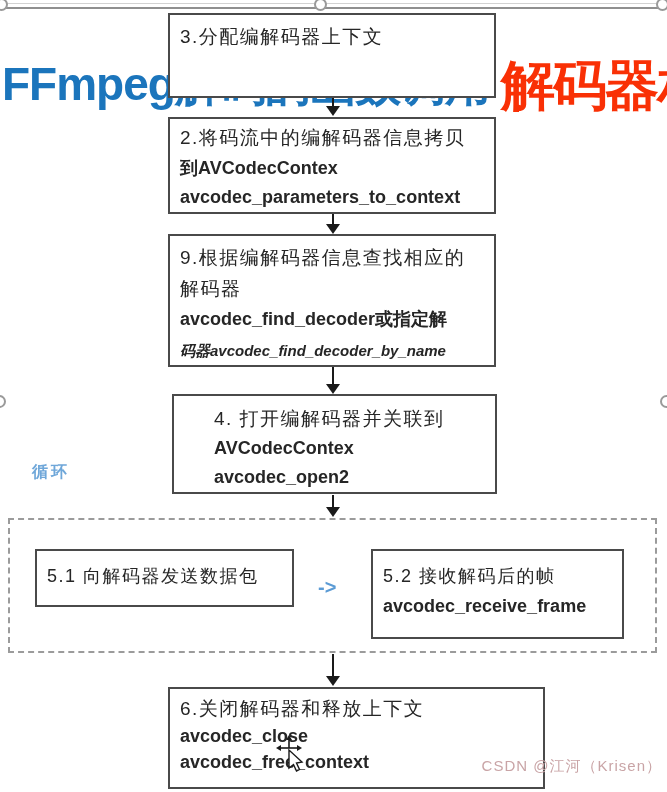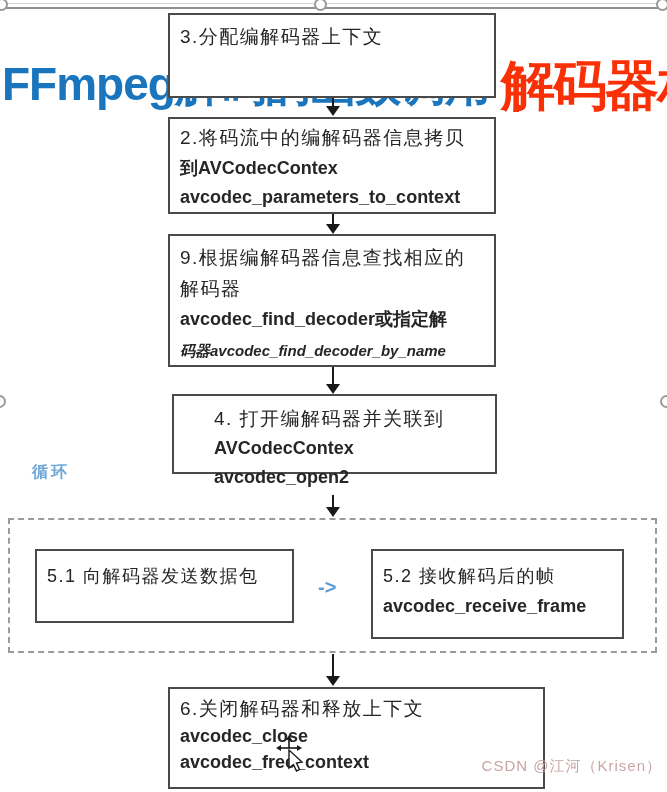--- a/index.html
+++ b/index.html
@@ -79,34 +79,34 @@
     <div class="zh" style="line-height:31px;">9.根据编解码器信息查找相应的</div>
     <div class="zh" style="line-height:31px;">解码器</div>
     <div class="mixed" style="line-height:31px;">avcodec_find_decoder或指定解</div>
     <div class="mixed-sm" style="line-height:31px;">码器avcodec_find_decoder_by_name</div>
   </div>
   <div class="abs varrow" style="left:326px;top:367px;height:27px;">
     <div class="shaft"></div>
       <div class="head"></div>
   </div>
 
-  <div class="abs fbox" style="left:172px;top:394px;width:325px;height:80px;padding-top:8px;padding-left:40px;">
+  <div class="abs fbox" style="left:172px;top:394px;width:325px;height:100px;padding-top:8px;padding-left:40px;">
     <div class="zh">4. 打开编解码器并关联到</div>
     <div class="code">AVCodecContex</div>
     <div class="code">avcodec_open2</div>
   </div>
   <div class="abs varrow" style="left:326px;top:495px;height:22px;">
     <div class="shaft"></div>
       <div class="head"></div>
   </div>
 
   <div class="abs loop-label">循环</div>
   <div class="abs loopbox" style="left:8px;top:518px;width:649px;height:135px;"></div>
 
-  <div class="abs fbox" style="left:35px;top:549px;width:259px;height:74px;padding-top:9px;">
+  <div class="abs fbox" style="left:35px;top:549px;width:259px;height:58px;padding-top:9px;">
     <div class="zh" style="font-size:18px;line-height:32px;">5.1 向解码器发送数据包</div>
   </div>
 
   <div class="abs arrow-text">-&gt;</div>
 
   <div class="abs fbox" style="left:371px;top:549px;width:253px;height:90px;padding-top:9px;">
     <div class="zh" style="font-size:18px;line-height:32px;">5.2 接收解码后的帧</div>
     <div class="code">avcodec_receive_frame</div>
   </div>
 

